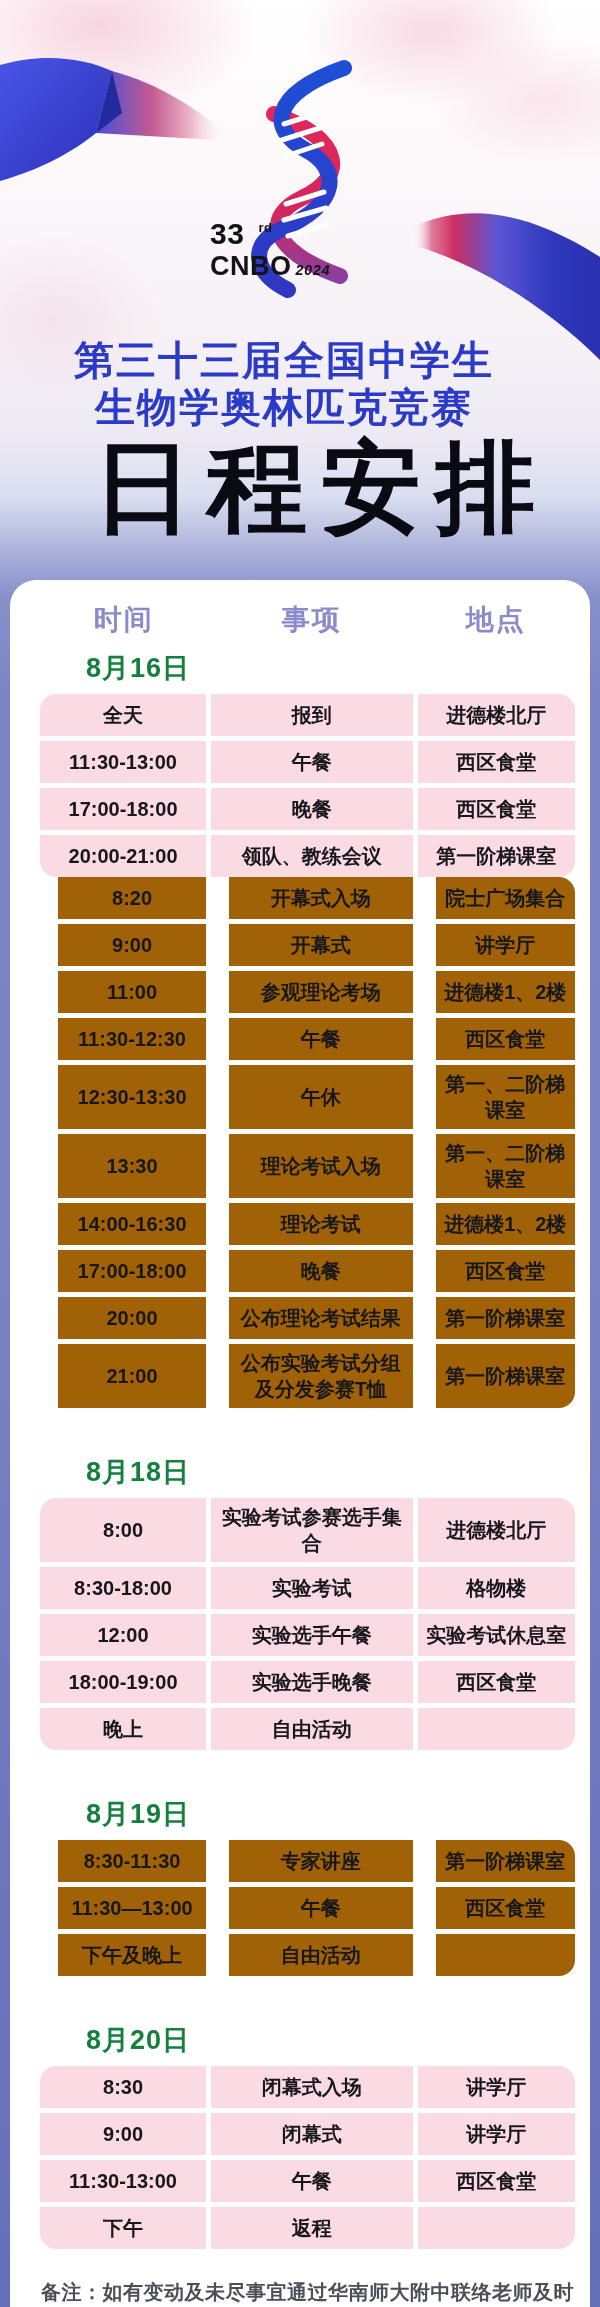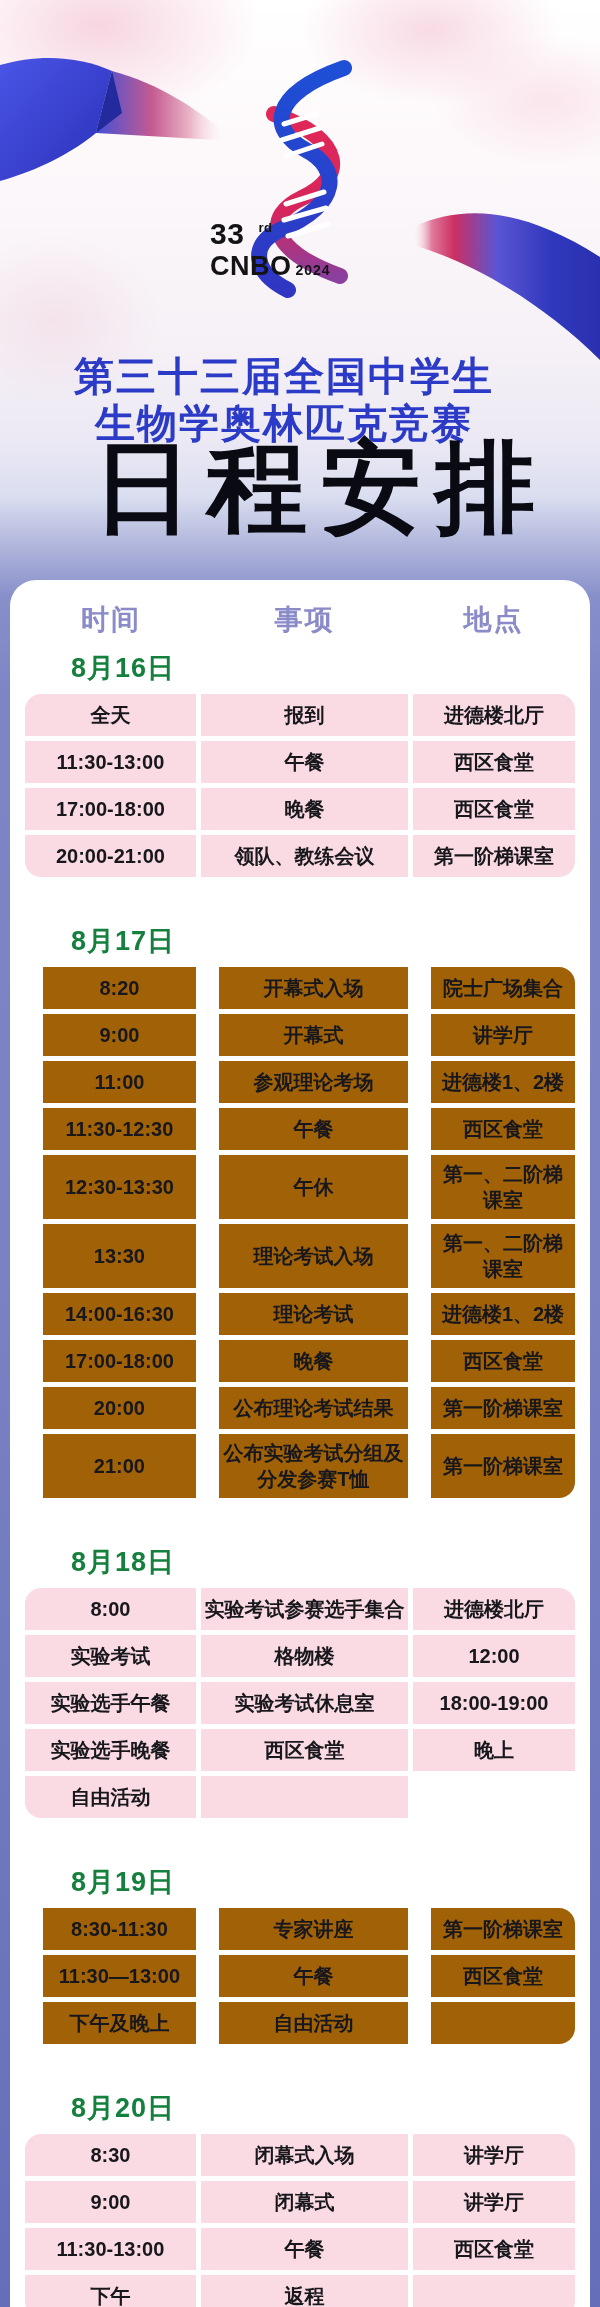--- a/index.html
+++ b/index.html
@@ -25,30 +25,30 @@
     background:radial-gradient(closest-side,rgba(238,198,214,.35),rgba(238,198,214,0)); }
 
   .ribbon-left{ position:absolute; left:0; top:55px; width:240px; height:140px; }
   .ribbon-right{ position:absolute; left:405px; top:195px; width:195px; height:165px; }
   .dna{ position:absolute; left:228px; top:58px; width:150px; height:250px; }
 
   .logo-text{ position:absolute; left:210px; top:219px; color:#131316; line-height:1; }
   .logo-line1{ font-size:30px; font-weight:800; letter-spacing:0.5px; }
   .logo-rd{ font-size:13px; font-weight:800; position:relative; top:-12px; left:14px; }
   .logo-line2{ margin-top:4px; font-size:27px; font-weight:800; letter-spacing:0.5px; }
-  .logo-year{ font-size:14px; font-weight:700; margin-left:4px; letter-spacing:1px; }
+  .logo-year{ font-size:14px; font-weight:700; margin-left:4px; letter-spacing:1px;font-style:italic; }
 
   .titles{ position:absolute; left:0; top:337px; width:568px; text-align:center;
-    color:#2b3bc8; font-weight:900; font-size:40px; line-height:1.17; letter-spacing:2px;margin-top:16px; }
+    color:#2b3bc8; font-weight:900; font-size:40px; line-height:1.17; letter-spacing:2px; }
   .heading{ position:absolute; left:0; top:434px; width:600px; text-align:center;
     color:#0a0a12; font-weight:900; font-size:100px; line-height:1.06;
     letter-spacing:14px; text-indent:14px; white-space:nowrap;padding-left:28px; }
 
   .card{ position:absolute; left:10px; top:580px; width:580px; height:1727px;
-    background:#ffffff; border-radius:26px 26px 0 0; padding:18px 15px 0 15px; }
+    background:#ffffff; border-radius:26px 26px 0 0; padding:18px 15px 0 30px; }
 
   .cols-header{ display:grid; grid-template-columns:174fr 211fr 165fr; gap:3px;
     height:44px; align-items:center; margin-bottom:2px; }
   .col-h{ text-align:center; color:#8a8bc8; font-size:28px; font-weight:800; letter-spacing:2px; }
 
   .section-label{ margin:46px 0 8px 0; padding-left:46px;
     font-size:27px; font-weight:800; color:#15803d; letter-spacing:1px; }
   .section:first-of-type .section-label{ margin-top:8px; }
 
   .row-group{ display:grid; grid-template-columns:174fr 211fr 165fr; gap:5px;
@@ -160,21 +160,20 @@
           <div class="cell loc">西区食堂</div>
           <div class="cell time">17:00-18:00</div>
           <div class="cell event">晚餐</div>
           <div class="cell loc">西区食堂</div>
           <div class="cell time">20:00-21:00</div>
           <div class="cell event">领队、教练会议</div>
           <div class="cell loc">第一阶梯课室</div>
         </div>
       </div>
       <div class="section blue">
-        <div class="section-label">8月17日</div>
         <div class="row-group">
           <div class="cell time">8:20</div>
           <div class="cell event">开幕式入场</div>
           <div class="cell loc">院士广场集合</div>
           <div class="cell time">9:00</div>
           <div class="cell event">开幕式</div>
           <div class="cell loc">讲学厅</div>
           <div class="cell time">11:00</div>
           <div class="cell event">参观理论考场</div>
           <div class="cell loc">进德楼1、2楼</div>
@@ -200,20 +199,21 @@
           <div class="cell event">公布实验考试分组及分发参赛T恤</div>
           <div class="cell loc">第一阶梯课室</div>
         </div>
       </div>
       <div class="section pink">
         <div class="section-label">8月18日</div>
         <div class="row-group">
           <div class="cell time">8:00</div>
           <div class="cell event">实验考试参赛选手集合</div>
           <div class="cell loc">进德楼北厅</div>
+          <div class="cell time">8:30-18:00</div>
           <div class="cell event">实验考试</div>
           <div class="cell loc">格物楼</div>
           <div class="cell time">12:00</div>
           <div class="cell event">实验选手午餐</div>
           <div class="cell loc">实验考试休息室</div>
           <div class="cell time">18:00-19:00</div>
           <div class="cell event">实验选手晚餐</div>
           <div class="cell loc">西区食堂</div>
           <div class="cell time">晚上</div>
           <div class="cell event">自由活动</div>

